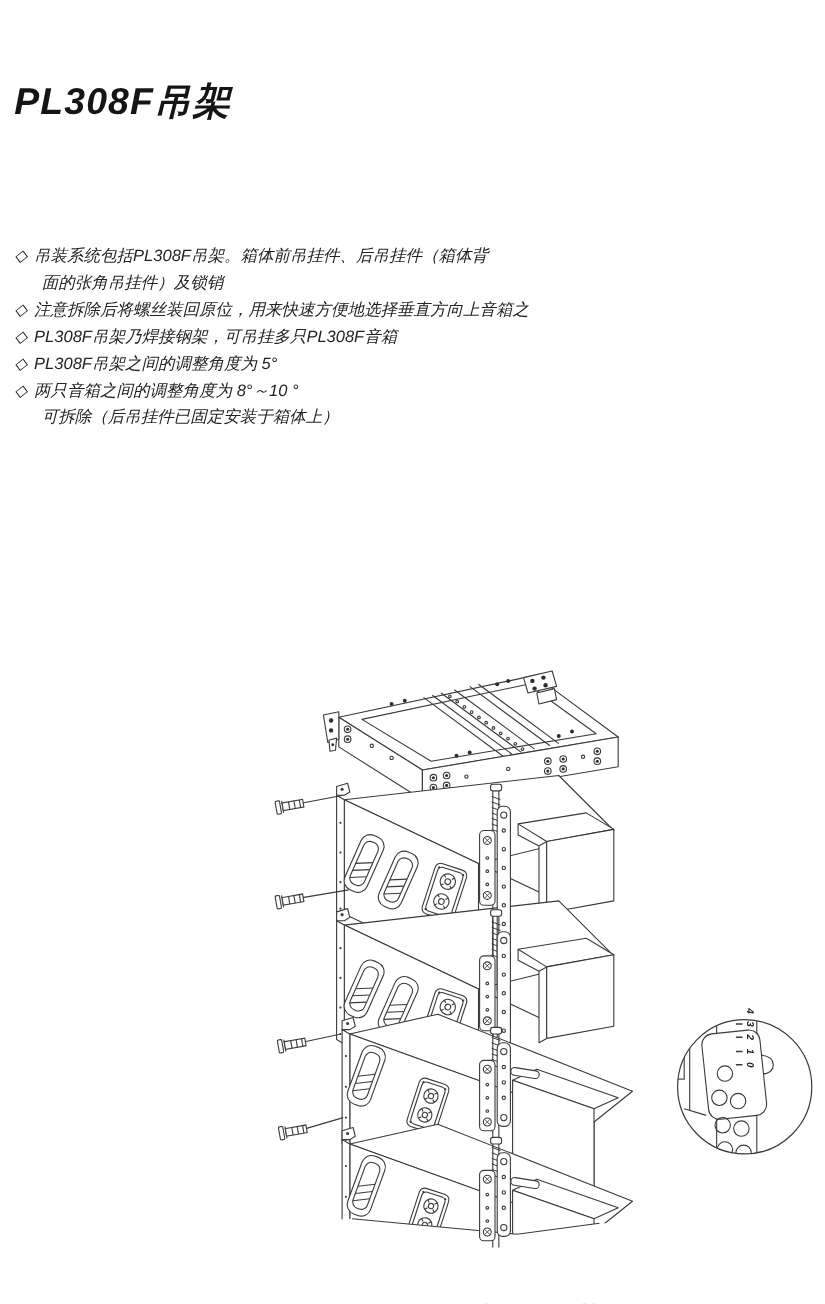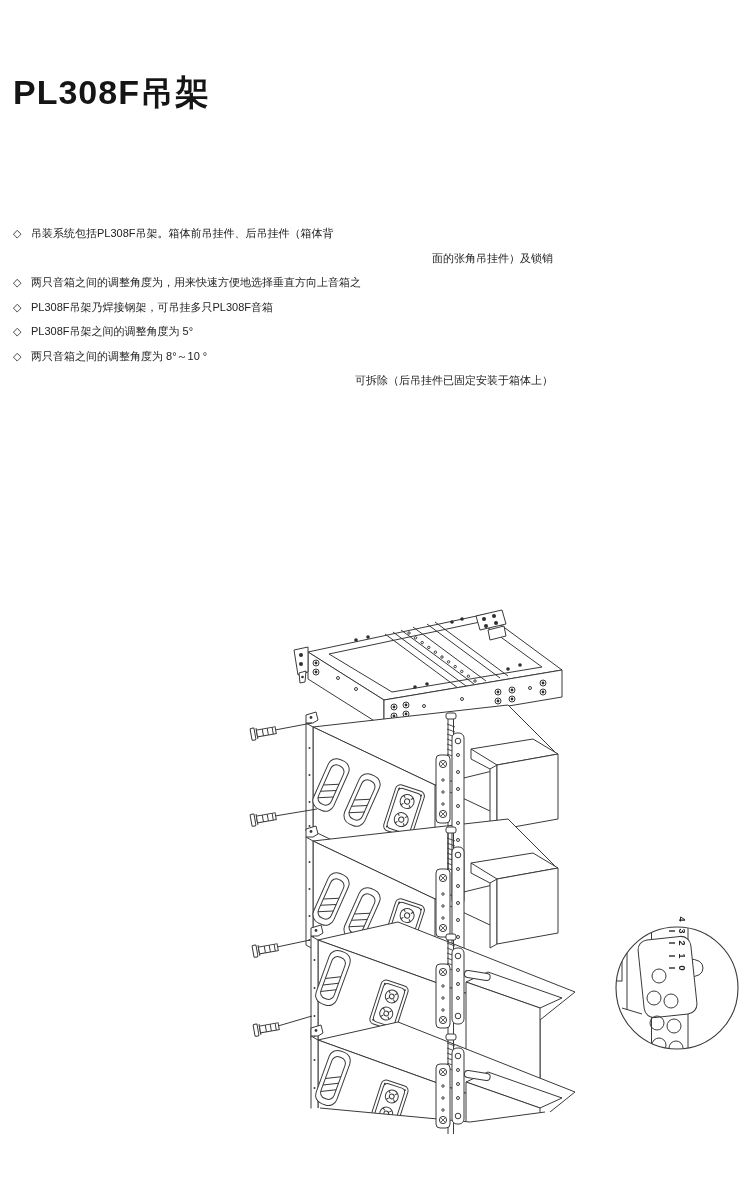--- a/index.html
+++ b/index.html
@@ -1,41 +1,41 @@
 <!DOCTYPE html>
 <html><head>
 <meta charset="utf-8">
 <style>
   html,body{margin:0;padding:0;background:#fff;}
   .page{position:relative;width:750px;height:1185px;background:#fff;overflow:hidden;
-        font-family:"Liberation Sans",sans-serif;color:#1c1c1c;}
+        font-family:"Liberation Sans",sans-serif;color:#1c1c1c;font-style:italic;}
   .title{position:absolute;left:13px;top:70px;font-size:34px;font-weight:600;
          letter-spacing:1px;color:#151515;}
-  .bullets{position:absolute;left:13px;top:221px;width:540px;font-size:11px;
+  .bullets{position:absolute;left:13px;top:221px;width:540px;font-size:15px;
            line-height:24.5px;color:#222;}
   .b-line{white-space:nowrap;}
   .b-marker{display:inline-block;width:18px;}
-  .b-cont{padding-left:25px;text-align:right;}
+  .b-cont{padding-left:25px;}
   .diagram{position:absolute;left:0;top:0;}
   svg text{font-family:"Liberation Sans",sans-serif;}
 </style>
 </head>
 <body>
 
 <div class="page">
 
   <div class="title">PL308F吊架</div>
 
   <div class="bullets">
     <div>
       <div class="b-line"><span class="b-marker">◇</span><span>吊装系统包括PL308F吊架。箱体前吊挂件、后吊挂件（箱体背</span></div>
       <div class="b-line b-cont">面的张角吊挂件）及锁销</div>
     </div>
     <div>
-      <div class="b-line"><span class="b-marker">◇</span><span>两只音箱之间的调整角度为，用来快速方便地选择垂直方向上音箱之</span></div>
+      <div class="b-line"><span class="b-marker">◇</span><span>注意拆除后将螺丝装回原位，用来快速方便地选择垂直方向上音箱之</span></div>
     </div>
     <div>
       <div class="b-line"><span class="b-marker">◇</span><span>PL308F吊架乃焊接钢架，可吊挂多只PL308F音箱</span></div>
     </div>
     <div>
       <div class="b-line"><span class="b-marker">◇</span><span>PL308F吊架之间的调整角度为 5°</span></div>
     </div>
     <div>
       <div class="b-line"><span class="b-marker">◇</span><span>两只音箱之间的调整角度为 8°～10 °</span></div>
       <div class="b-line b-cont">可拆除（后吊挂件已固定安装于箱体上）</div>

